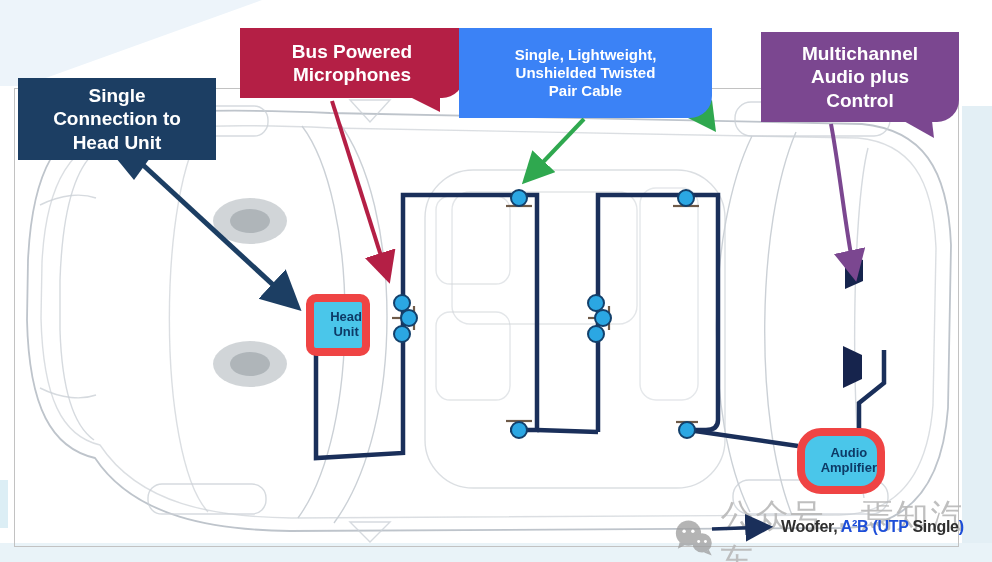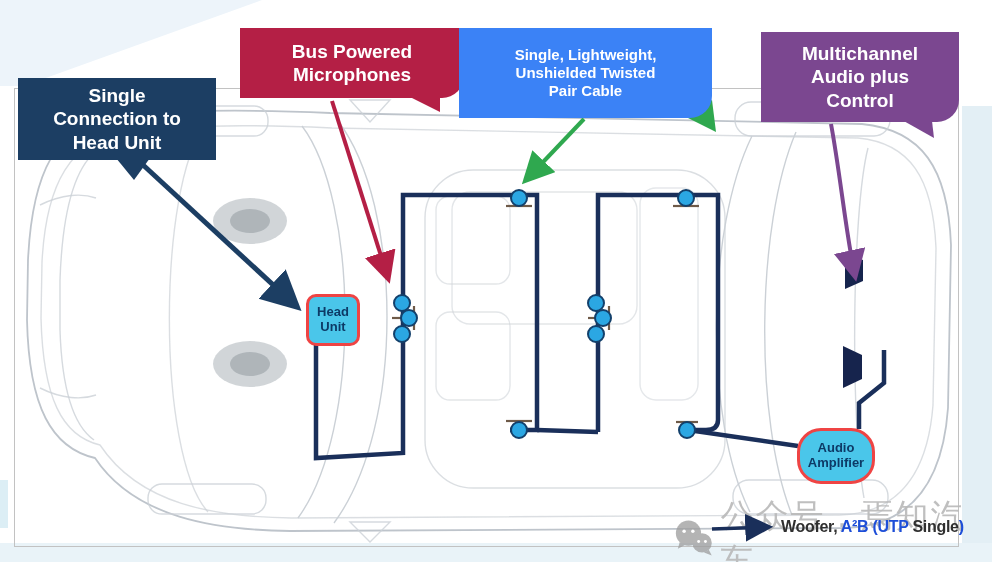--- a/index.html
+++ b/index.html
@@ -22,22 +22,22 @@
   .callout{position:absolute;z-index:5;display:flex;align-items:center;justify-content:center;
     color:#ffffff;font-weight:bold;text-align:center;white-space:pre-line;line-height:1.22;}
   .co-navy{left:18px;top:78px;width:198px;height:82px;background:#1c3e63;font-size:19px;}
   .co-red{left:240px;top:28px;width:224px;height:70px;background:#b41f45;font-size:19px;
     border-bottom-right-radius:22px;}
   .co-green{left:459px;top:28px;width:253px;height:90px;background:#3b82f6;font-size:15px;
     border-bottom-right-radius:22px;}
   .co-purple{left:761px;top:32px;width:198px;height:90px;background:#7b4790;font-size:19px;
     border-bottom-right-radius:22px;}
   
-  .comp{position:absolute;z-index:6;display:flex;align-items:center;justify-content:center;
-    background:#4ac6ea;border:3px solid #ef4444;border-radius:10px;
+  .comp{position:absolute;z-index:6;display:flex;align-items:center;justify-content:flex-end;
+    background:#4ac6ea;border:8px solid #ef4444;border-radius:10px;
     color:#0d3a66;font-weight:bold;text-align:center;white-space:pre-line;line-height:1.15;}
   .comp-headunit{left:306px;top:294px;width:48px;height:46px;font-size:13px;}
   .comp-subwoofer{left:845px;top:288px;width:62px;height:60px;font-size:11px;}
   .comp-amplifier{left:797px;top:428px;width:72px;height:50px;font-size:13px;border-radius:24px;}
   
   .legend{position:absolute;z-index:6;left:781px;top:518px;font-size:16px;font-weight:bold;
     letter-spacing:-0.3px;white-space:nowrap;}
   .lg-dark{color:#2f2f2f;}
   .lg-blue{color:#1d4ed8;}
   

